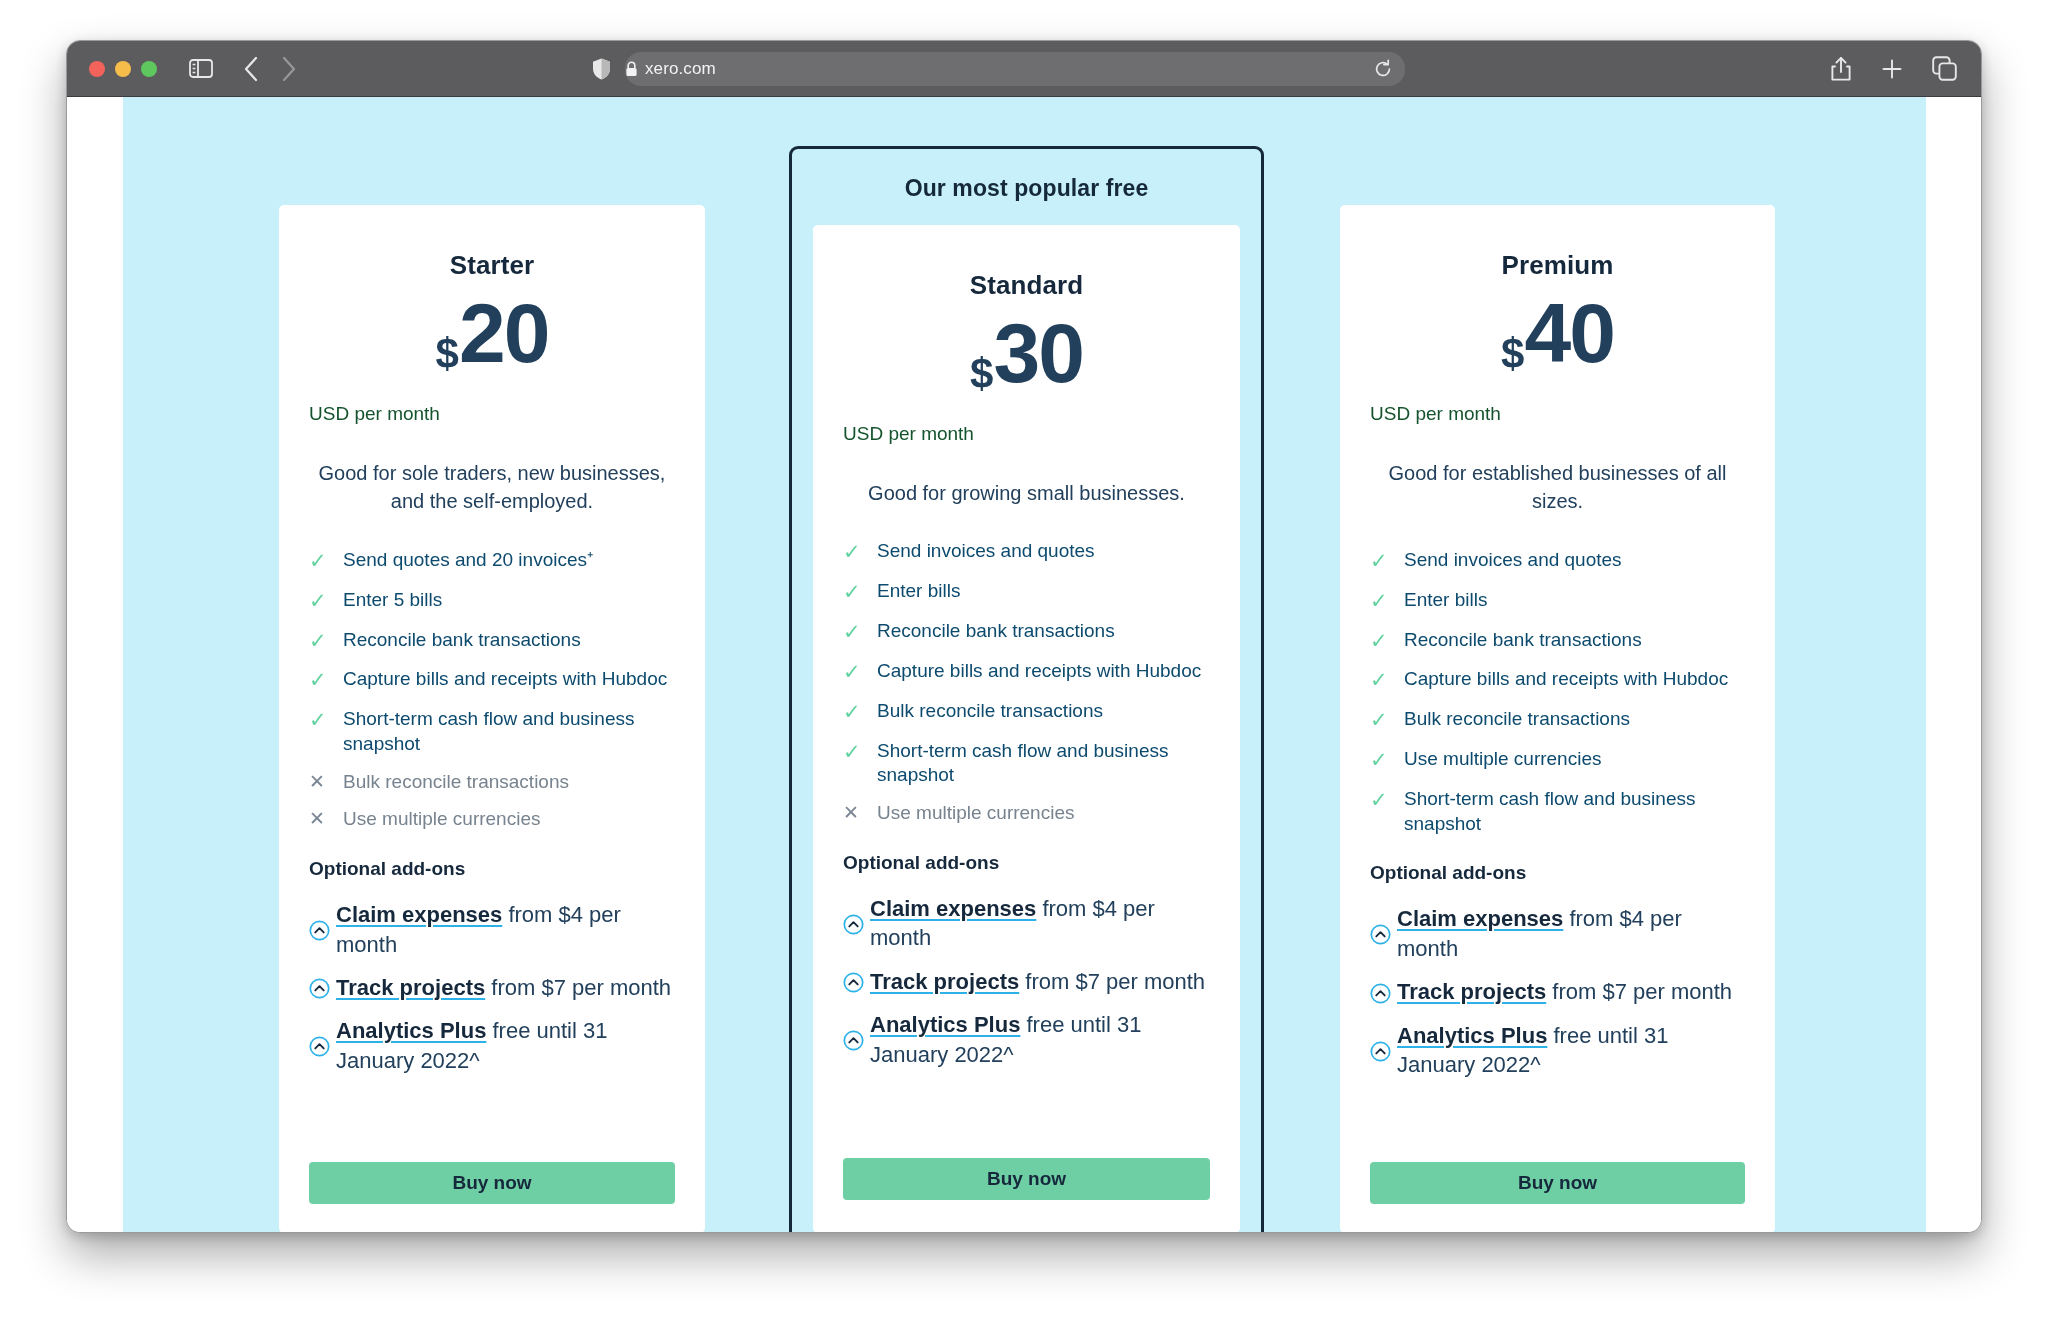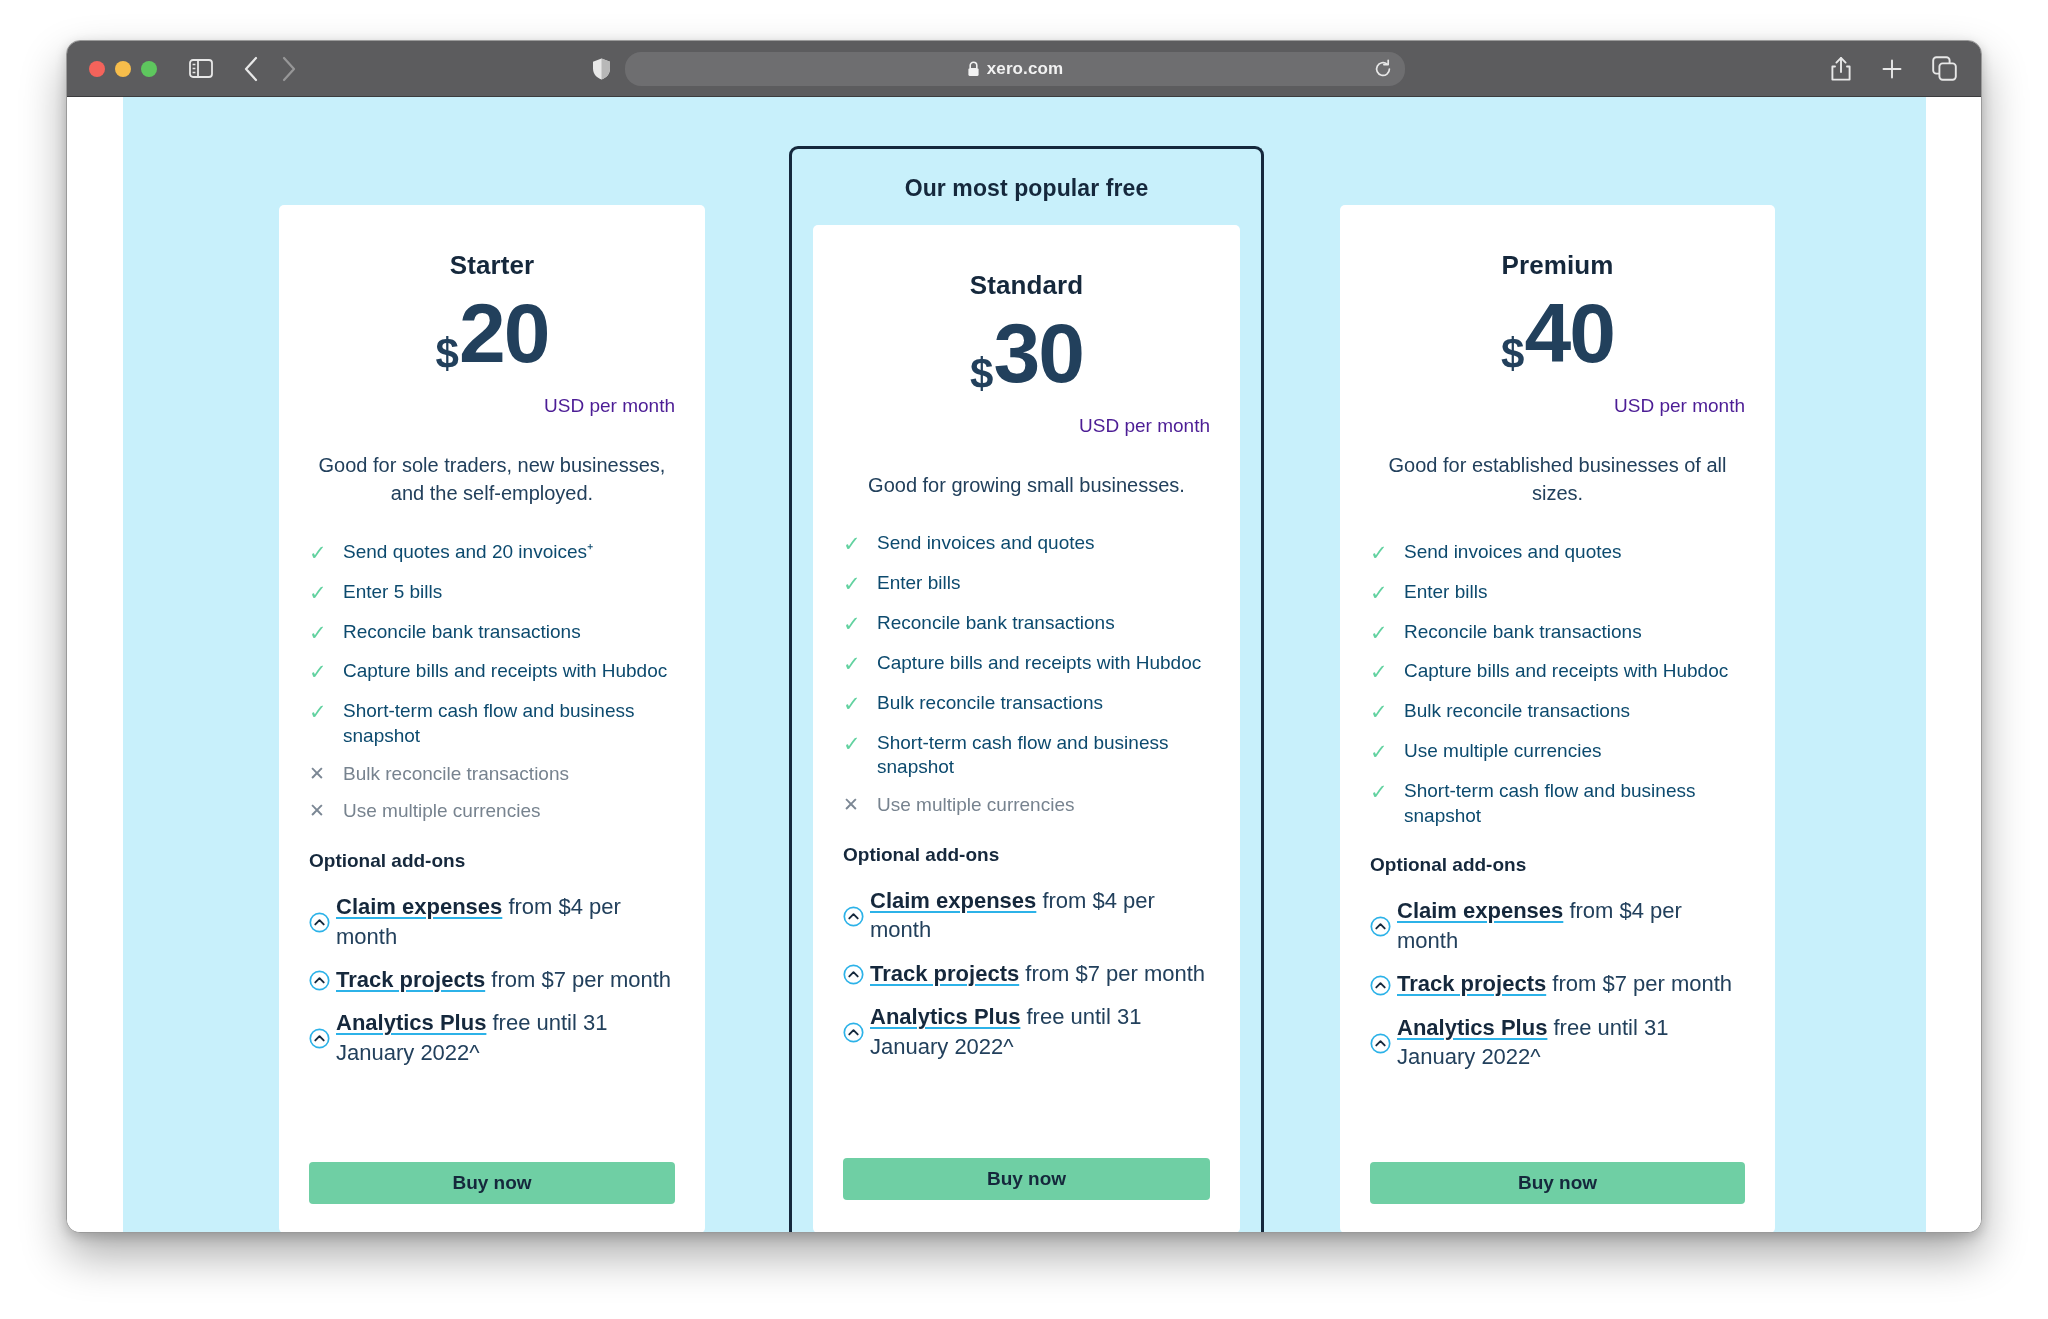--- a/index.html
+++ b/index.html
@@ -47,21 +47,21 @@
 
   #shield-wrap { position: absolute; left: 525px; top: 50%; transform: translateY(-50%); }
 
   #url-bar {
     position: absolute;
     left: 558px; top: 50%;
     transform: translateY(-50%);
     width: 780px; height: 34px;
     background: #6e6e70;
     border-radius: 16px;
-    display: flex; align-items: center; justify-content: center; font-weight: bold;
+    display: flex; align-items: center; justify-content: flex-start;
   }
   #url-text-group { display: flex; align-items: center; gap: 7px; }
   #url-text {
     color: #f2f2f2; font-size: 17px; letter-spacing: 0.1px;
   }
   #reload-btn {
     position: absolute; right: 10px; top: 50%; transform: translateY(-50%);
     width: 24px; height: 24px; display: flex; align-items: center; justify-content: center;
   }
   #toolbar-right {
@@ -133,23 +133,23 @@
   }
   .currency {
     font-size: 42px; font-weight: bold; color: #22405c;
     line-height: 1; margin-top: 42px;
   }
   .amount {
     font-size: 84px; font-weight: bold; color: #22405c;
     line-height: 1; letter-spacing: -2px;
   }
   .per-month {
-    text-align: right;
-    font-size: 19px; color: #4c1d95;
-    margin-top: 20px;
+    text-align: left;
+    font-size: 19px; color: #14532d;
+    margin-top: 28px;
   }
   .tagline {
     text-align: center;
     font-size: 20px; color: #22405c;
     line-height: 1.42;
     margin-top: 34px;
     padding: 0 4px;
   }
 
   .features { margin-top: 32px; list-style: none; }

